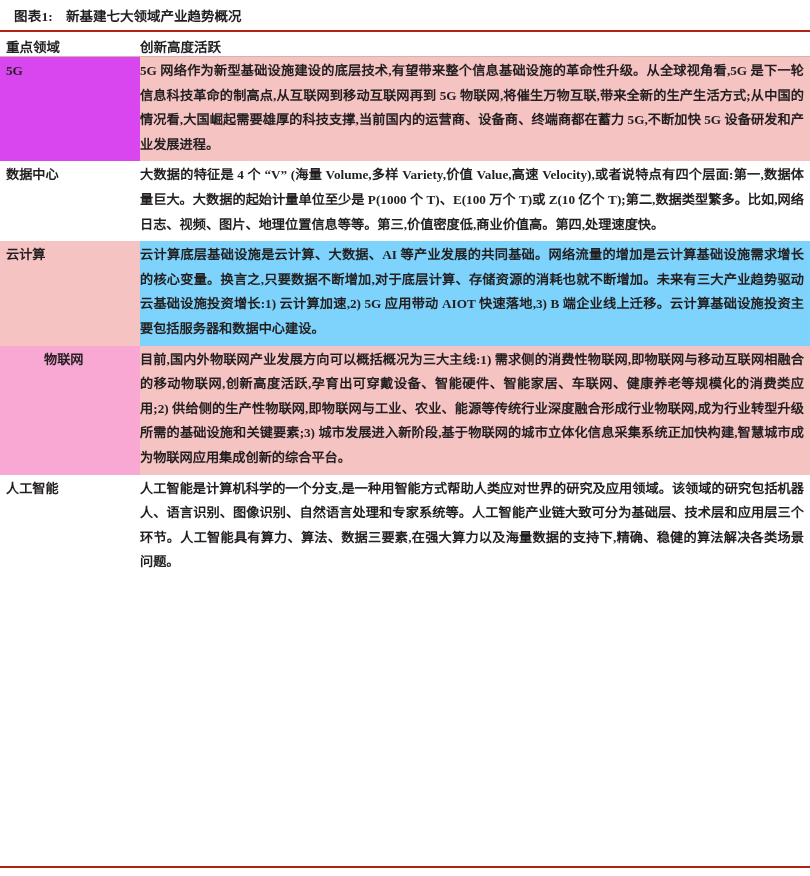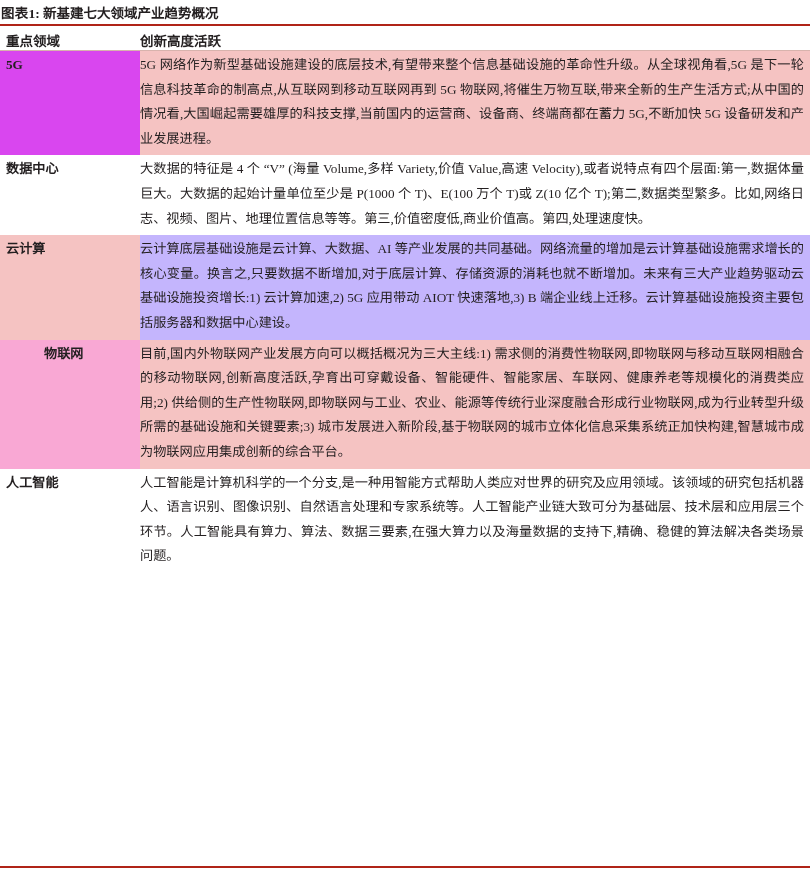--- a/index.html
+++ b/index.html
@@ -20,36 +20,36 @@
   .figure {
     width: 810px;
     height: 876px;
     box-sizing: border-box;
     position: relative;
     background: #ffffff;
   }
 
   
   .caption {
-    height: 24px;
+    height: 30px;
     display: flex;
     align-items: center;
-    padding-left: 1px;
+    padding-left: 14px;
     box-sizing: border-box;
   }
   .caption-label {
     font-weight: bold;
     font-size: 13.5px;
     letter-spacing: 0.2px;
     white-space: nowrap;
   }
   .caption-title {
     font-weight: bold;
     font-size: 13.5px;
-    margin-left: 3px;
+    margin-left: 13px;
     white-space: nowrap;
   }
 
   .rule-top {
     height: 2px;
     background: #b02418;
     width: 100%;
   }
   .rule-bottom {
     position: absolute;
@@ -89,20 +89,21 @@
   }
   tbody td.field {
     font-weight: bold;
     white-space: nowrap;
   }
   tbody td.desc {
     padding-left: 0;
     padding-right: 6px;
     text-align: justify;
     text-justify: inter-ideograph;
+    font-weight: bold;
   }
   tbody tr.shade td {
     background: #f5c3c2;
   }
   tbody tr.plain td {
     background: #ffffff;
   }
 
   
   .watermark {
@@ -146,21 +147,21 @@
         <tr class="shade">
           <td class="field" style="background: #d946ef;">5G</td>
           <td class="desc" style="background: rgb(245, 195, 194);">5G 网络作为新型基础设施建设的底层技术,有望带来整个信息基础设施的革命性升级。从全球视角看,5G 是下一轮信息科技革命的制高点,从互联网到移动互联网再到 5G 物联网,将催生万物互联,带来全新的生产生活方式;从中国的情况看,大国崛起需要雄厚的科技支撑,当前国内的运营商、设备商、终端商都在蓄力 5G,不断加快 5G 设备研发和产业发展进程。</td>
         </tr>
         <tr class="plain">
           <td class="field">数据中心</td>
           <td class="desc">大数据的特征是 4 个 “V” (海量 Volume,多样 Variety,价值 Value,高速 Velocity),或者说特点有四个层面:第一,数据体量巨大。大数据的起始计量单位至少是 P(1000 个 T)、E(100 万个 T)或 Z(10 亿个 T);第二,数据类型繁多。比如,网络日志、视频、图片、地理位置信息等等。第三,价值密度低,商业价值高。第四,处理速度快。</td>
         </tr>
         <tr class="shade">
           <td class="field" style="background: rgb(245, 195, 194);">云计算</td>
-          <td class="desc" style="background: #c4b5fd;">云计算底层基础设施是云计算、大数据、AI 等产业发展的共同基础。网络流量的增加是云计算基础设施需求增长的核心变量。换言之,只要数据不断增加,对于底层计算、存储资源的消耗也就不断增加。未来有三大产业趋势驱动云基础设施投资增长:1) 云计算加速,2) 5G 应用带动 AIOT 快速落地,3) B 端企业线上迁移。云计算基础设施投资主要包括服务器和数据中心建设。</td>
+          <td class="desc" style="background: #7dd3fc;">云计算底层基础设施是云计算、大数据、AI 等产业发展的共同基础。网络流量的增加是云计算基础设施需求增长的核心变量。换言之,只要数据不断增加,对于底层计算、存储资源的消耗也就不断增加。未来有三大产业趋势驱动云基础设施投资增长:1) 云计算加速,2) 5G 应用带动 AIOT 快速落地,3) B 端企业线上迁移。云计算基础设施投资主要包括服务器和数据中心建设。</td>
         </tr>
         <tr class="shade">
           <td class="field" style="background: #f9a8d4; padding-left: 44px;">物联网</td>
           <td class="desc" style="background: rgb(245, 195, 194);">目前,国内外物联网产业发展方向可以概括概况为三大主线:1) 需求侧的消费性物联网,即物联网与移动互联网相融合的移动物联网,创新高度活跃,孕育出可穿戴设备、智能硬件、智能家居、车联网、健康养老等规模化的消费类应用;2) 供给侧的生产性物联网,即物联网与工业、农业、能源等传统行业深度融合形成行业物联网,成为行业转型升级所需的基础设施和关键要素;3) 城市发展进入新阶段,基于物联网的城市立体化信息采集系统正加快构建,智慧城市成为物联网应用集成创新的综合平台。</td>
         </tr>
         <tr class="plain">
           <td class="field">人工智能</td>
           <td class="desc">人工智能是计算机科学的一个分支,是一种用智能方式帮助人类应对世界的研究及应用领域。该领域的研究包括机器人、语言识别、图像识别、自然语言处理和专家系统等。人工智能产业链大致可分为基础层、技术层和应用层三个环节。人工智能具有算力、算法、数据三要素,在强大算力以及海量数据的支持下,精确、稳健的算法解决各类场景问题。</td>
         </tr>
       </tbody>

